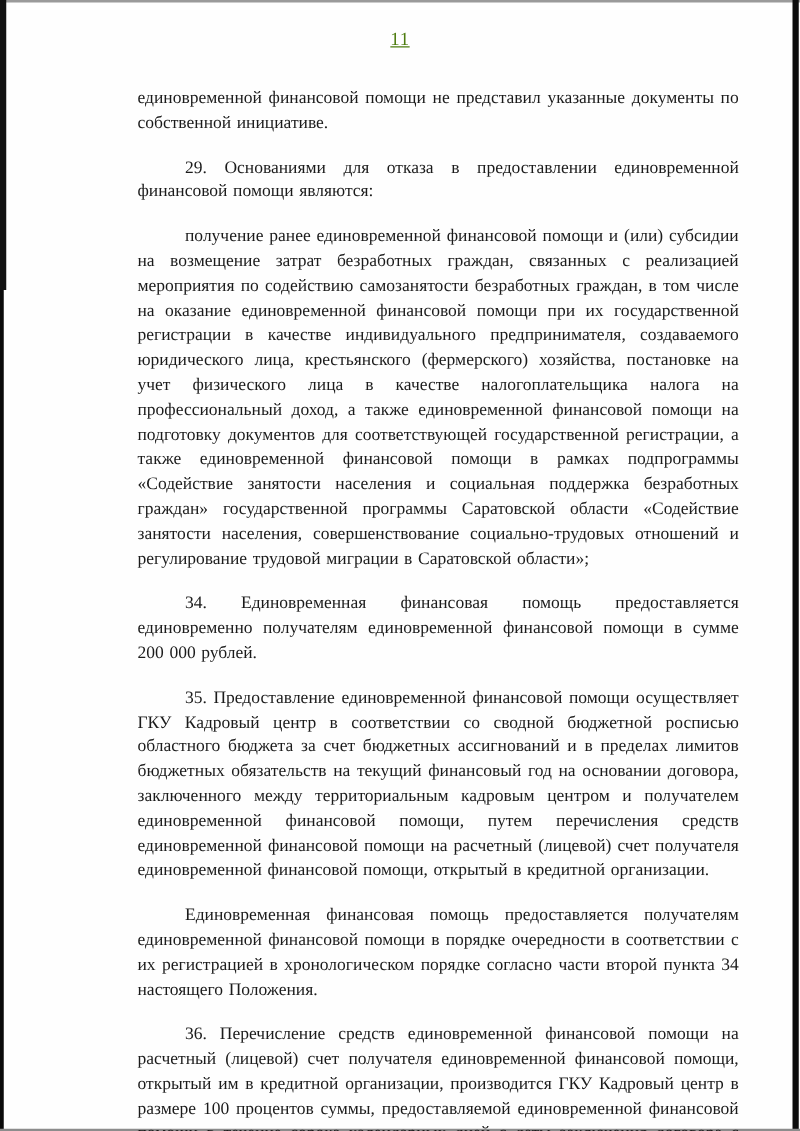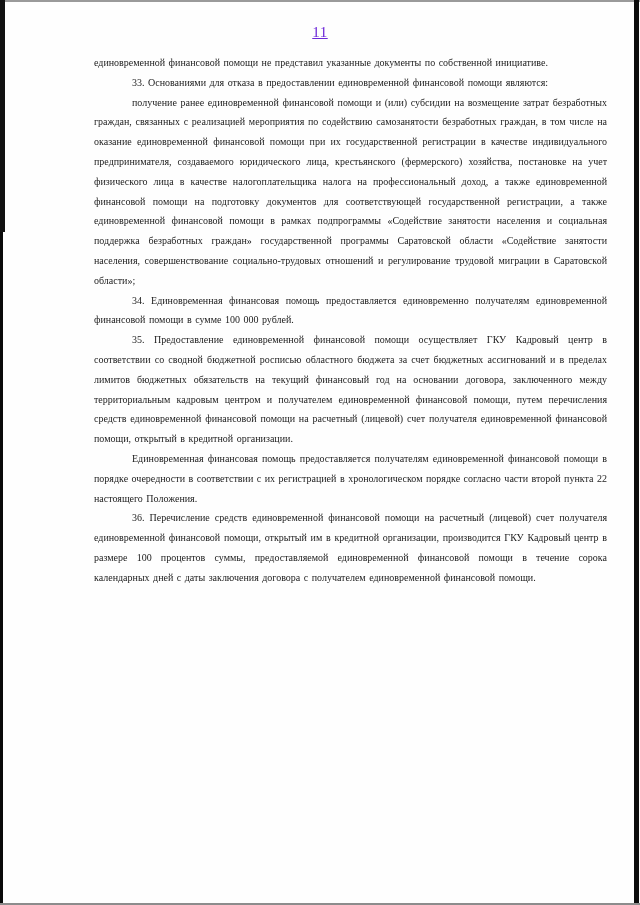--- a/index.html
+++ b/index.html
@@ -46,34 +46,34 @@
     width: 640px; height: 2px;
     background: #8c8c8c;
   }
   .page-number {
     position: absolute;
     top: 24px;
     left: 0;
     width: 640px;
     text-align: center;
     font-size: 15px;
-    color: #6d28d9;
+    color: #4d7c0f;
     letter-spacing: 0.5px;
     text-decoration: underline;
   }
   .content {
     position: absolute;
     top: 53px;
     left: 94px;
     width: 513px;
     color: #1b1b1b;
   }
   .content p.para {
-    margin: 0;
-    font-size: 10px;
+    margin: 16px;
+    font-size: 14px;
     line-height: 19.8px;
     text-align: justify;
     word-spacing: 1px;
   }
   .content p.para.indent {
     text-indent: 38px;
   }
 </style>
 </head>
 <body>
@@ -82,20 +82,20 @@
   <div class="topline"></div>
   <div class="edge-left"></div>
   <div class="edge-left-top"></div>
   <div class="edge-right"></div>
   <div class="bottomline"></div>
 
   <div class="page-number">11</div>
 
   <div class="content" id="document-body">
       <p class="para">единовременной финансовой помощи не представил указанные документы по собственной инициативе.</p>
-      <p class="para indent">33. Основаниями для отказа в предоставлении единовременной финансовой помощи являются:</p>
+      <p class="para indent">29. Основаниями для отказа в предоставлении единовременной финансовой помощи являются:</p>
       <p class="para indent">получение ранее единовременной финансовой помощи и (или) субсидии на возмещение затрат безработных граждан, связанных с реализацией мероприятия по содействию самозанятости безработных граждан, в том числе на оказание единовременной финансовой помощи при их государственной регистрации в качестве индивидуального предпринимателя, создаваемого юридического лица, крестьянского (фермерского) хозяйства, постановке на учет физического лица в качестве налогоплательщика налога на профессиональный доход, а также единовременной финансовой помощи на подготовку документов для соответствующей государственной регистрации, а также единовременной финансовой помощи в рамках подпрограммы «Содействие занятости населения и социальная поддержка безработных граждан» государственной программы Саратовской области «Содействие занятости населения, совершенствование социально-трудовых отношений и регулирование трудовой миграции в Саратовской области»;</p>
-      <p class="para indent">34. Единовременная финансовая помощь предоставляется единовременно получателям единовременной финансовой помощи в сумме 100 000 рублей.</p>
+      <p class="para indent">34. Единовременная финансовая помощь предоставляется единовременно получателям единовременной финансовой помощи в сумме 200 000 рублей.</p>
       <p class="para indent">35. Предоставление единовременной финансовой помощи осуществляет ГКУ Кадровый центр в соответствии со сводной бюджетной росписью областного бюджета за счет бюджетных ассигнований и в пределах лимитов бюджетных обязательств на текущий финансовый год на основании договора, заключенного между территориальным кадровым центром и получателем единовременной финансовой помощи, путем перечисления средств единовременной финансовой помощи на расчетный (лицевой) счет получателя единовременной финансовой помощи, открытый в кредитной организации.</p>
-      <p class="para indent">Единовременная финансовая помощь предоставляется получателям единовременной финансовой помощи в порядке очередности в соответствии с их регистрацией в хронологическом порядке согласно части второй пункта 22 настоящего Положения.</p>
+      <p class="para indent">Единовременная финансовая помощь предоставляется получателям единовременной финансовой помощи в порядке очередности в соответствии с их регистрацией в хронологическом порядке согласно части второй пункта 34 настоящего Положения.</p>
       <p class="para indent">36. Перечисление средств единовременной финансовой помощи на расчетный (лицевой) счет получателя единовременной финансовой помощи, открытый им в кредитной организации, производится ГКУ Кадровый центр в размере 100 процентов суммы, предоставляемой единовременной финансовой помощи в течение сорока календарных дней с даты заключения договора с получателем единовременной финансовой помощи.</p>
     </div>
 </div>
 
 </body></html>

